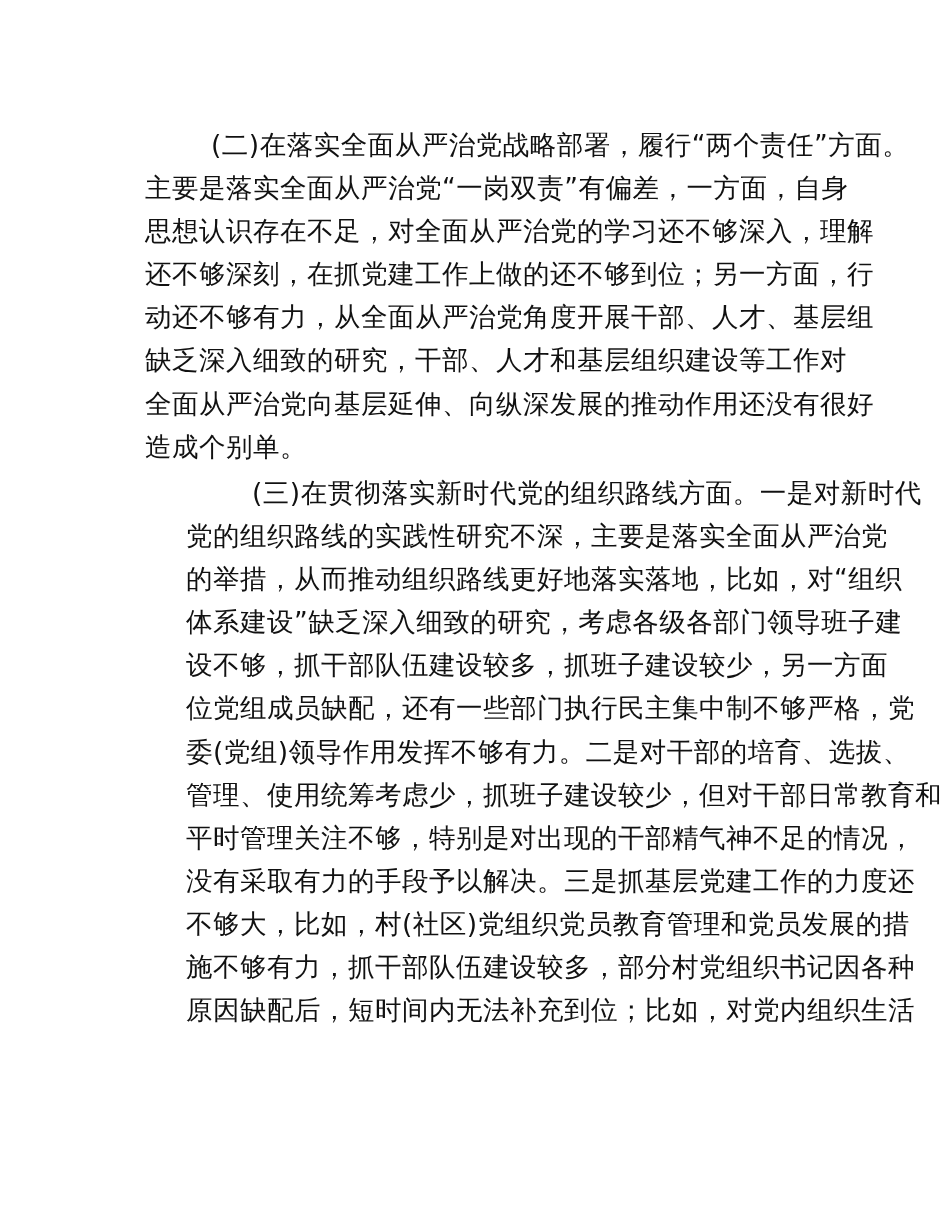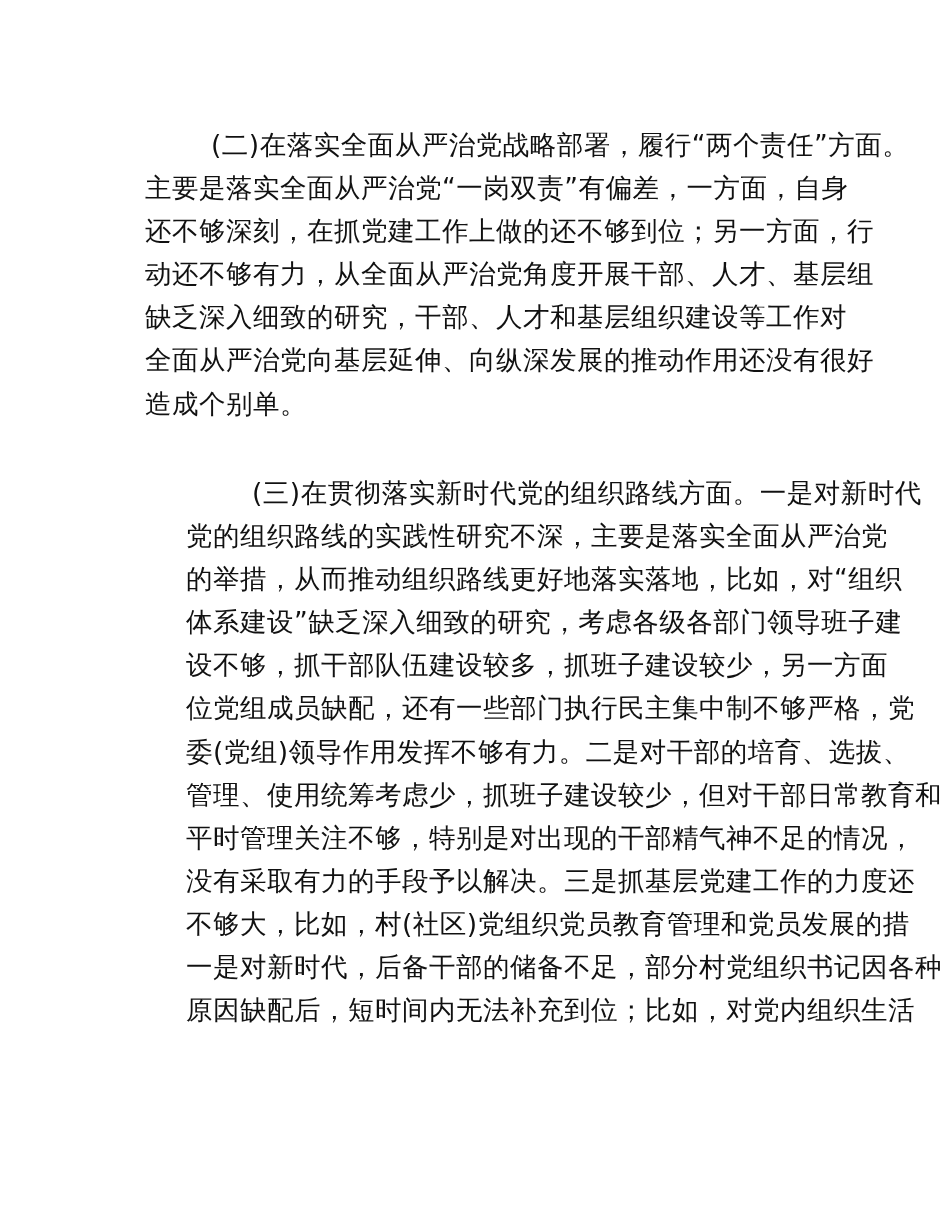--- a/index.html
+++ b/index.html
@@ -13,35 +13,36 @@
   #p1 { top: 123px; }
   #p2 { top: 471px; margin-left: 41px; }
 </style>
 </head>
 <body>
 
 <div class="page">
   <div class="para" id="p1">
     <span class="line first">(二)在落实全面从严治党战略部署，履行“两个责任”方面。</span>
     <span class="line">主要是落实全面从严治党“一岗双责”有偏差，一方面，自身</span>
+    <span class="line">思想认识存在不足，对全面从严治党的学习还不够深入，理解</span>
     <span class="line">还不够深刻，在抓党建工作上做的还不够到位；另一方面，行</span>
     <span class="line">动还不够有力，从全面从严治党角度开展干部、人才、基层组</span>
     <span class="line">缺乏深入细致的研究，干部、人才和基层组织建设等工作对</span>
     <span class="line">全面从严治党向基层延伸、向纵深发展的推动作用还没有很好</span>
     <span class="line">造成个别单。</span>
   </div>
 
   <div class="para" id="p2">
     <span class="line first">(三)在贯彻落实新时代党的组织路线方面。一是对新时代</span>
     <span class="line">党的组织路线的实践性研究不深，主要是落实全面从严治党</span>
     <span class="line">的举措，从而推动组织路线更好地落实落地，比如，对“组织</span>
     <span class="line">体系建设”缺乏深入细致的研究，考虑各级各部门领导班子建</span>
     <span class="line">设不够，抓干部队伍建设较多，抓班子建设较少，另一方面</span>
     <span class="line">位党组成员缺配，还有一些部门执行民主集中制不够严格，党</span>
     <span class="line">委(党组)领导作用发挥不够有力。二是对干部的培育、选拔、</span>
     <span class="line">管理、使用统筹考虑少，抓班子建设较少，但对干部日常教育和</span>
     <span class="line">平时管理关注不够，特别是对出现的干部精气神不足的情况，</span>
     <span class="line">没有采取有力的手段予以解决。三是抓基层党建工作的力度还</span>
     <span class="line">不够大，比如，村(社区)党组织党员教育管理和党员发展的措</span>
-    <span class="line">一是对新时代，后备干部的储备不足，部分村党组织书记因各种</span>
+    <span class="line">施不够有力，抓干部队伍建设较多，部分村党组织书记因各种</span>
     <span class="line">原因缺配后，短时间内无法补充到位；比如，对党内组织生活</span>
   </div>
 </div>
 
 </body></html>

